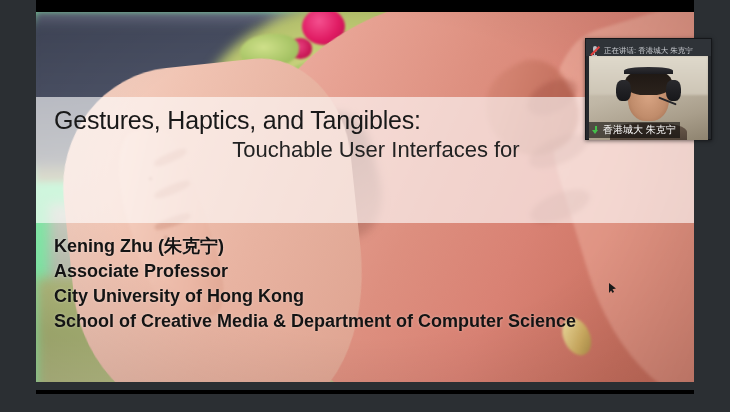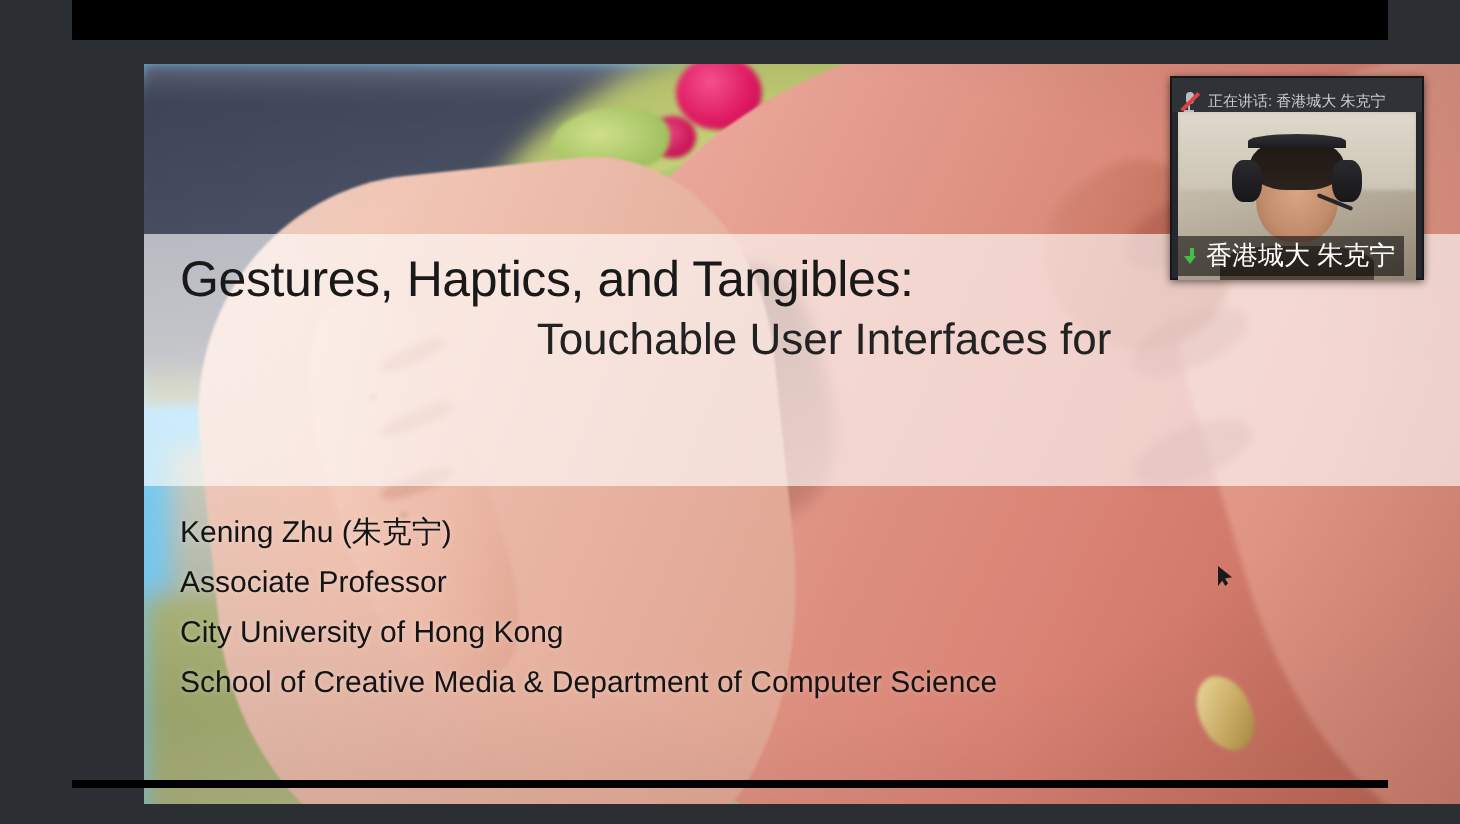--- a/index.html
+++ b/index.html
@@ -6,22 +6,22 @@
   body{width:730px;height:412px;overflow:hidden;
        font-family:"Liberation Sans","DejaVu Sans",sans-serif;}
 
   #app{position:relative;width:730px;height:412px;background:#2b2f33;overflow:hidden;}
 
   
   .strip-top{position:absolute;left:36px;top:0;width:658px;height:20px;background:#000;}
   .strip-bottom{position:absolute;left:36px;top:390px;width:658px;height:4px;background:#000;}
 
   
-  .slide{position:absolute;left:36px;top:32px;width:658px;height:370px;overflow:hidden;
-         background:#7dd3fc;margin-left:36px;}
+  .slide{position:absolute;left:36px;top:12px;width:658px;height:370px;overflow:hidden;
+         background:#86efac;}
 
   
   .photo{position:absolute;inset:0;overflow:hidden;}
 
   .bg-sky{position:absolute;left:0;top:0;width:100%;height:46%;
       background:linear-gradient(180deg,#6b7086 0%,#767b90 35%,#8d9083 70%,#a8a97e 100%);
       filter:blur(3px);}
   .bg-fence{position:absolute;left:-2%;top:2%;width:38%;height:40%;
       background:linear-gradient(180deg,#43495c 0%,#4b5165 55%,#6e7179 100%);
       filter:blur(7px);border-radius:4px;}
@@ -110,21 +110,21 @@
       background:rgba(255,255,255,.62);}
   .title-wrap{position:absolute;left:0;top:85px;width:100%;height:126px;
       padding:8px 0 0 18px;box-sizing:border-box;color:#1b1b1b;}
   .t-main{font-size:25px;line-height:30px;font-weight:400;letter-spacing:-.2px;
       color:#191919;white-space:nowrap;}
   .t-sub{font-size:22px;line-height:29px;font-weight:400;color:#222;
       padding-left:4px;white-space:nowrap;text-align:center;}
 
   
   .affil{position:absolute;left:18px;top:222px;color:#141414;}
-  .af-line{font-size:15px;line-height:25px;font-weight:400;white-space:nowrap;
+  .af-line{font-size:18px;line-height:25px;font-weight:700;white-space:nowrap;
            text-shadow:0 0 3px rgba(255,255,255,.35);}
 
   
   .cursor{position:absolute;left:609px;top:283px;width:7px;height:10px;
           background:#1a1a1a;clip-path:polygon(0 0,0 100%,30% 74%,52% 100%,72% 88%,50% 62%,100% 56%);}
 
   
   .vpanel{position:absolute;left:585px;top:38px;width:127px;height:102px;
       background:#25282c;border:1px solid #15171a;box-sizing:border-box;
       box-shadow:0 1px 4px rgba(0,0,0,.55);}
@@ -155,21 +155,21 @@
   .vhp-r{position:absolute;right:23%;top:28%;width:12%;height:26%;
       background:linear-gradient(180deg,#2a2a2e,#17171a);border-radius:40%;}
   .vband{position:absolute;left:29%;top:13%;width:42%;height:9%;
       background:linear-gradient(180deg,#303035,#1c1c20);border-radius:50% 50% 0 0;}
   .vbody{position:absolute;left:18%;bottom:-6%;width:64%;height:26%;
       background:linear-gradient(180deg,#6b5a4c,#4a3d33);border-radius:40% 40% 0 0;}
   .vmicarm{position:absolute;left:58%;top:52%;width:16%;height:2px;
       background:#26262a;transform:rotate(22deg);border-radius:2px;}
 
   .vname{position:absolute;left:3px;bottom:1px;display:flex;align-items:center;gap:3px;
-      padding:1px 4px 1px 2px;background:rgba(0,0,0,.55);color:#fff;font-size:13px;
+      padding:1px 4px 1px 2px;background:rgba(0,0,0,.55);color:#fff;font-size:10px;
       white-space:nowrap;}
   .arrow-dn{width:9px;height:9px;flex:none;position:relative;}
   .arrow-dn i{position:absolute;left:3.5px;top:0;width:2px;height:5px;background:#43c04a;}
   .arrow-dn b{position:absolute;left:1px;top:4px;width:0;height:0;
       border-left:3.5px solid transparent;border-right:3.5px solid transparent;
       border-top:4px solid #43c04a;}
 
   
   .statusbar{position:absolute;left:0;bottom:0;width:730px;height:19px;background:#000;
       display:flex;align-items:center;gap:4px;padding-left:4px;box-sizing:border-box;

